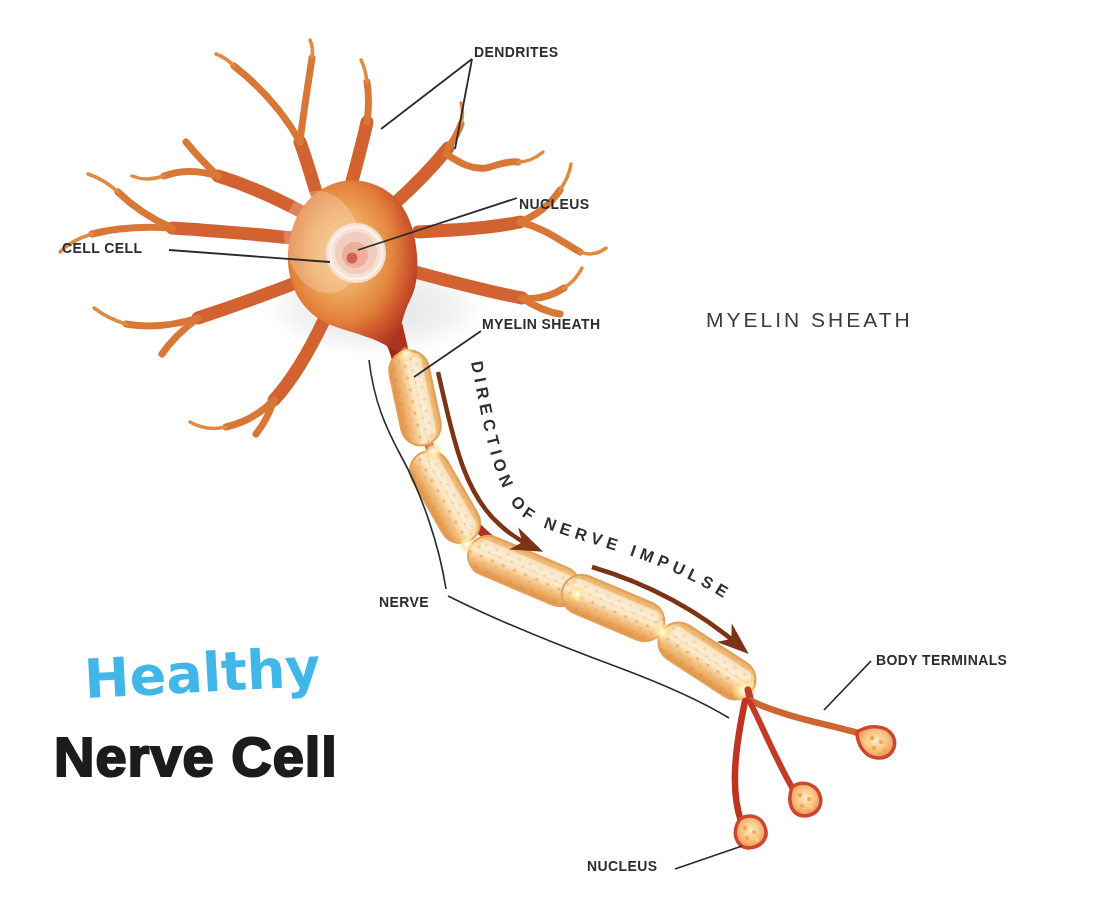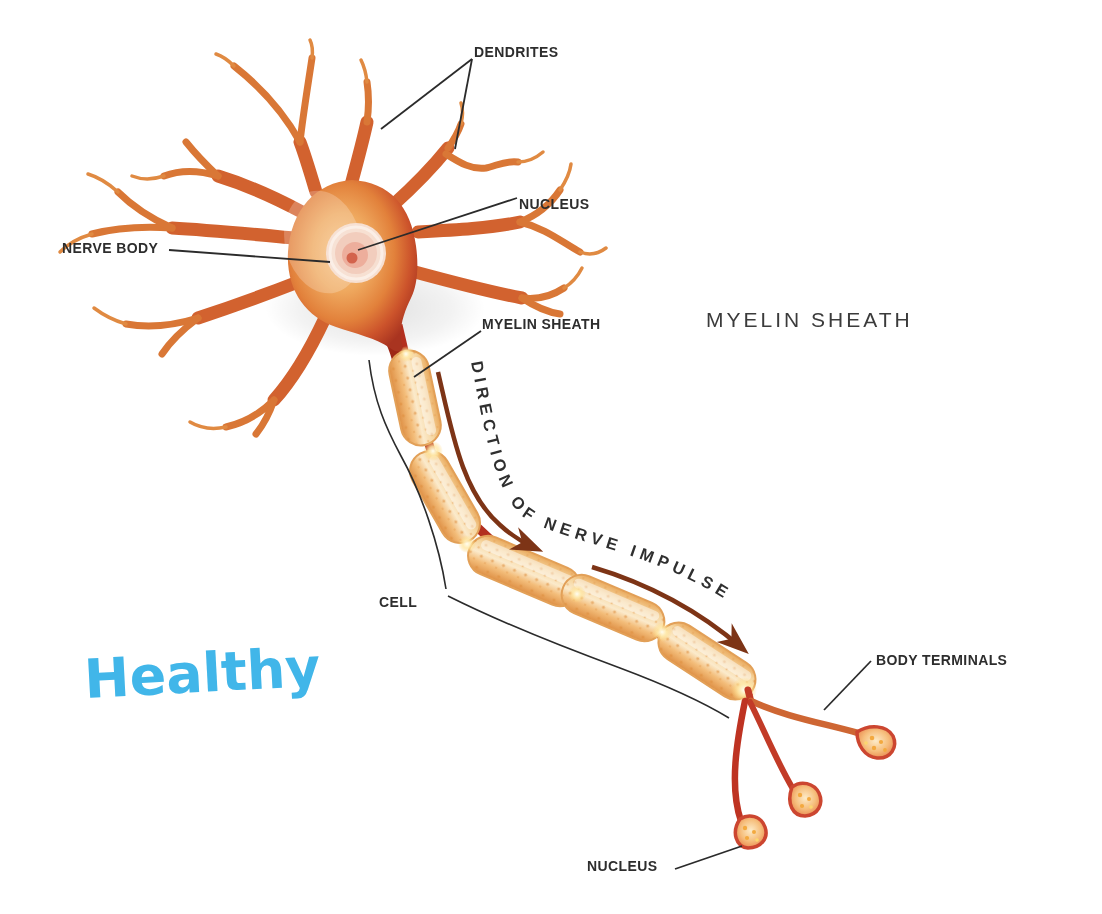--- a/index.html
+++ b/index.html
@@ -224,22 +224,23 @@
       <path d="M 517 198 L 358 250"></path>
       <path d="M 169 250 L 330 262"></path>
       <path d="M 481 331 L 414 377"></path>
       <path d="M 871 661 L 824 710"></path>
       <path d="M 675 869 L 742 846"></path>
     </g>
   </svg>
 
   <div class="lbl" style="left:474px;top:44px">DENDRITES</div>
   <div class="lbl" style="left:519px;top:196px">NUCLEUS</div>
-  <div class="lbl" style="left:62px;top:240px">NERVE BODY</div>
+  <div class="lbl" style="left:62px;top:240px">CELL CELL</div>
   <div class="lbl" style="left:482px;top:316px">MYELIN SHEATH</div>
   <div class="lbl-heading" style="left:706px;top:308px">MYELIN SHEATH</div>
-  <div class="lbl" style="left:379px;top:594px">CELL</div>
+  <div class="lbl" style="left:379px;top:594px">NERVE</div>
   <div class="lbl" style="left:876px;top:652px">BODY TERMINALS</div>
   <div class="lbl" style="left:587px;top:858px">NUCLEUS</div>
 
   <div class="title-healthy">Healthy</div>
+  <div class="title-nerve">Nerve Cell</div>
 
 </div>
 
 </body></html>

